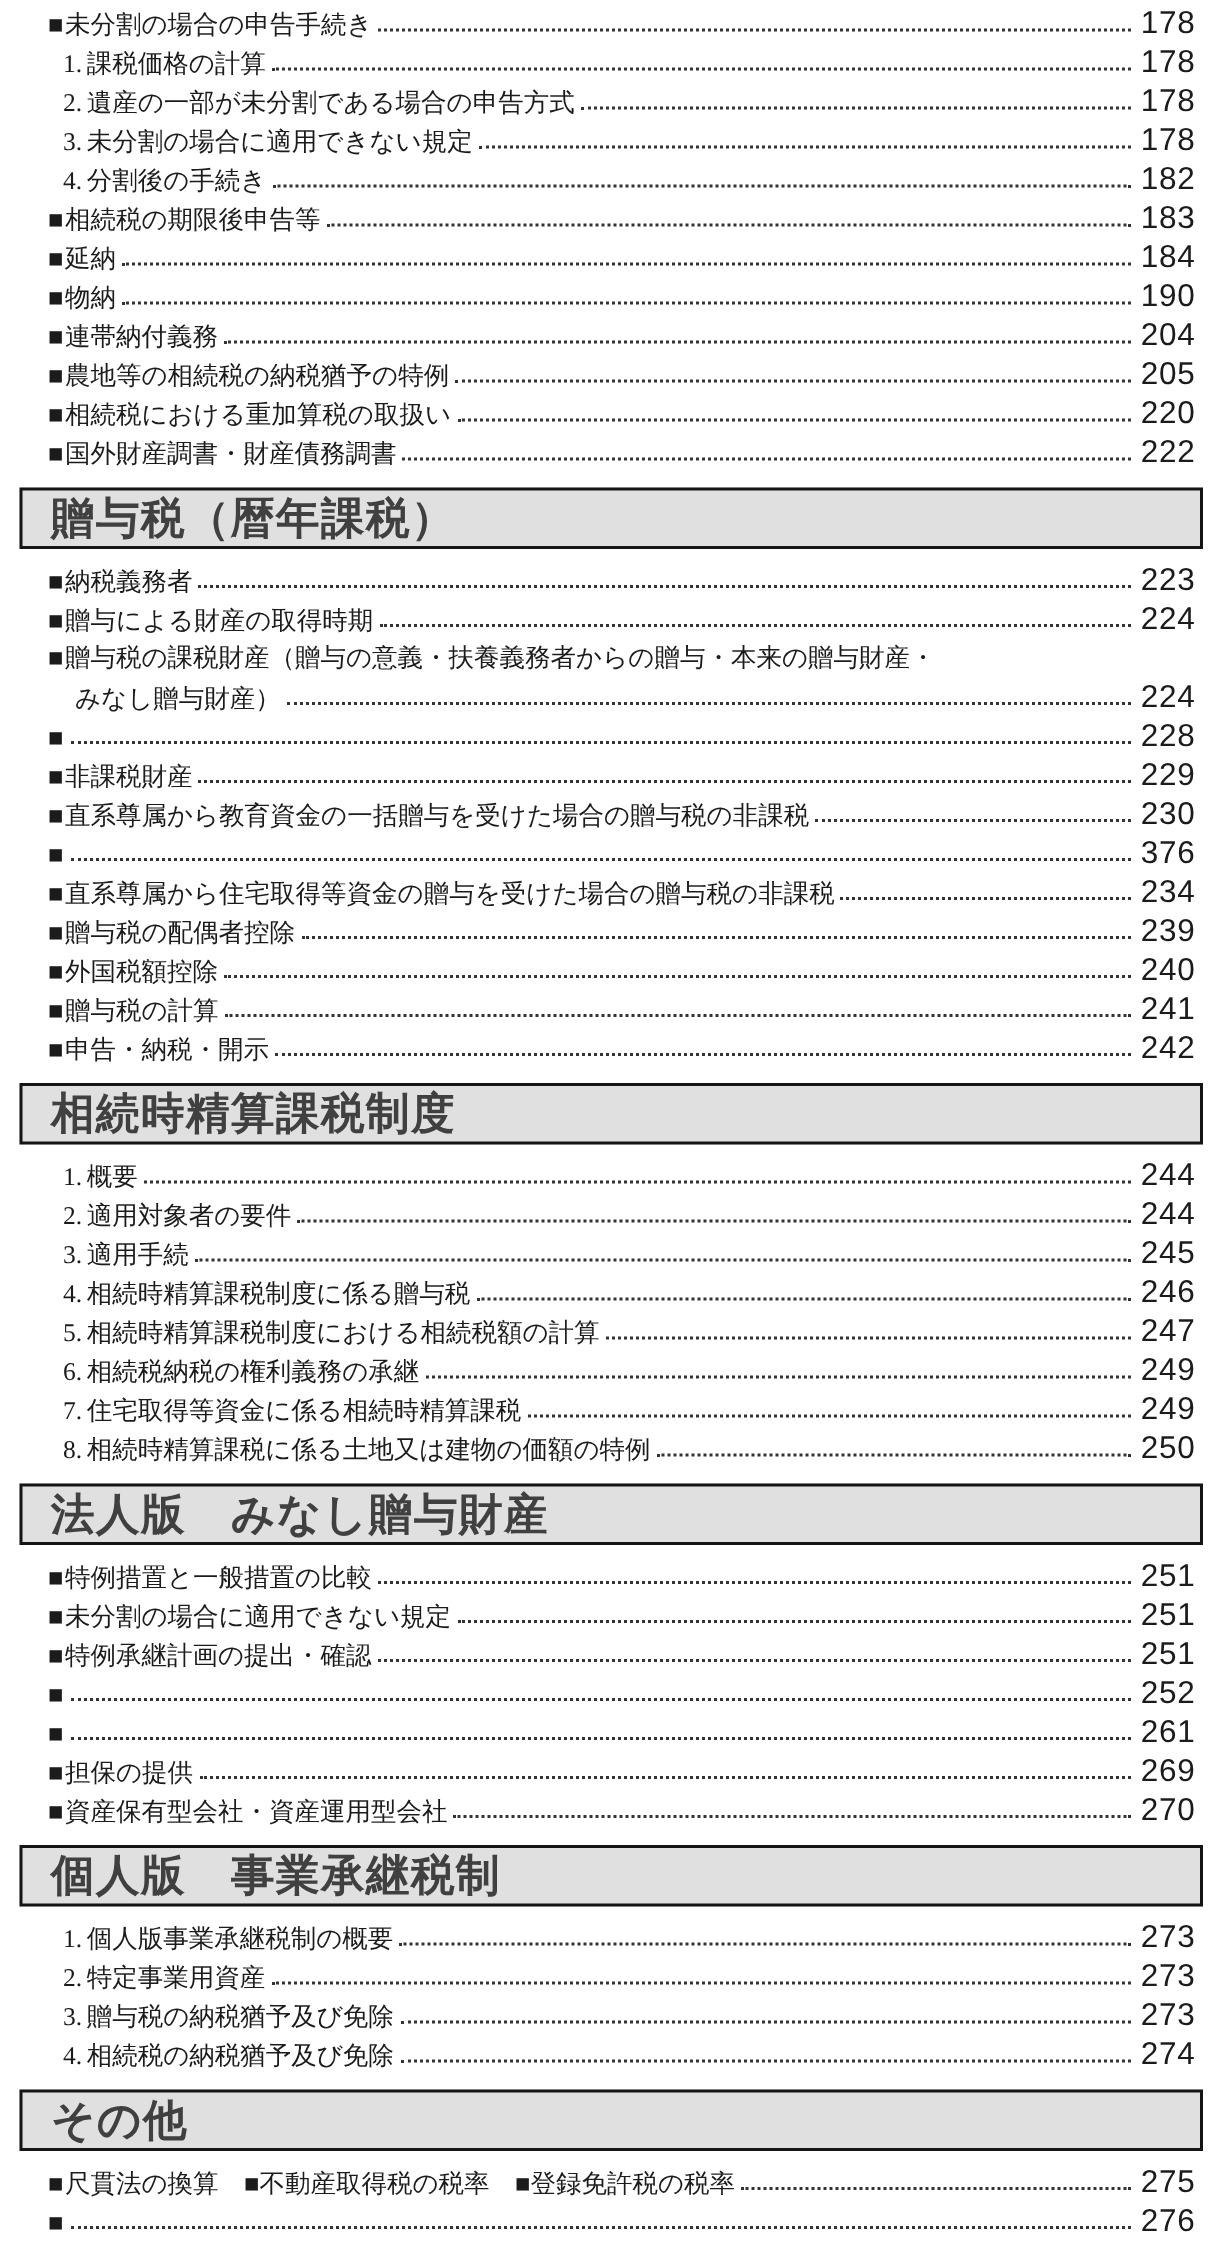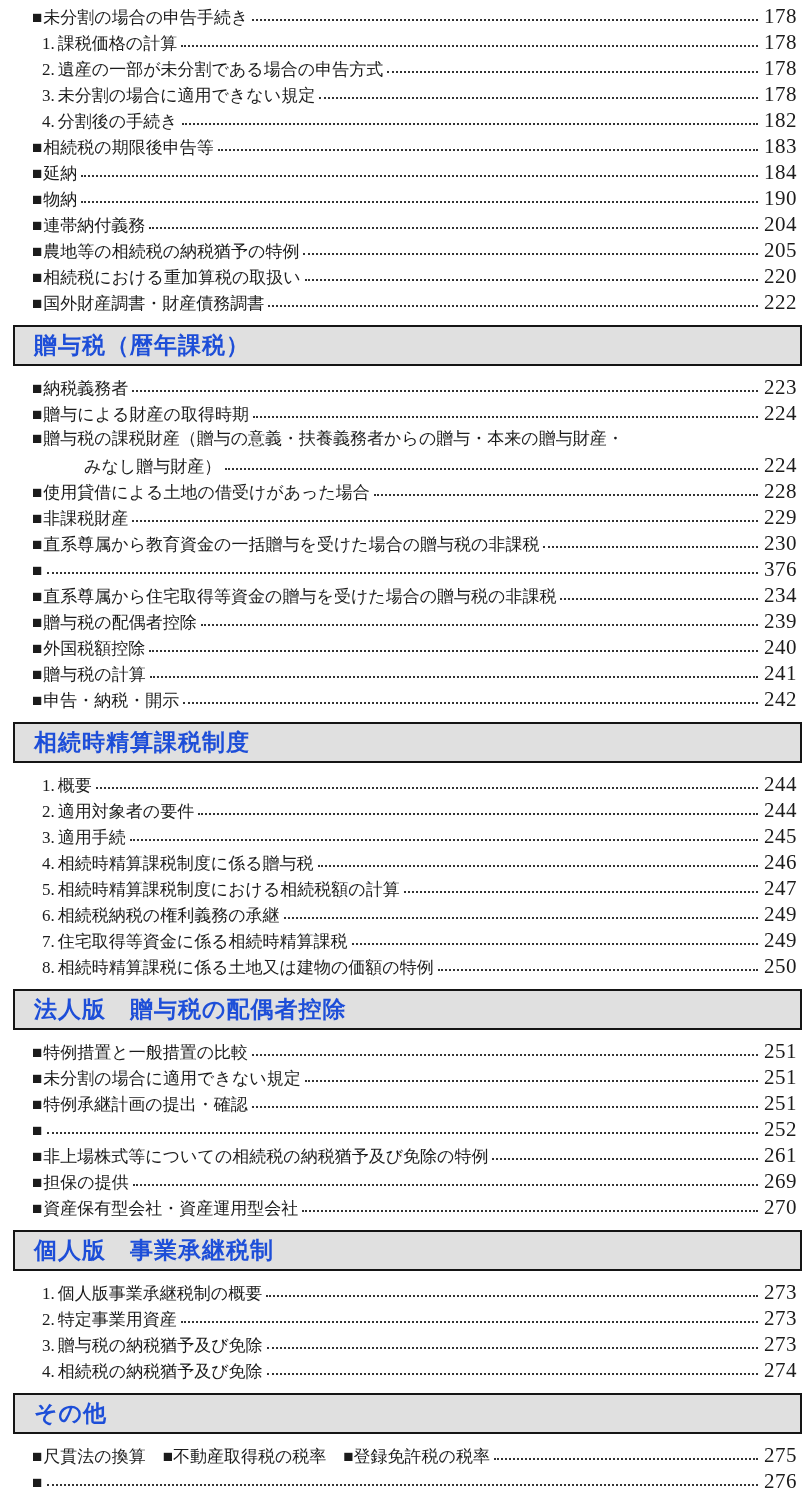--- a/index.html
+++ b/index.html
@@ -26,21 +26,21 @@
     line-height: 26px;
     font-family: "Liberation Serif", "DejaVu Serif", serif;
     font-size: 17px;
     color: #1b1b1b;
     padding-left: 32px;
     padding-right: 14px;
     overflow: hidden;
     white-space: nowrap;
   }
   .row.indent-number { padding-left: 42px; }
-  .row.indent-wrap   { padding-left: 36px; margin-left: 48px; }
+  .row.indent-wrap   { padding-left: 50px; }
   .marker { flex: none; }
   .marker.sq  { margin-right: 1px; }
   .marker.num { margin-right: 3px; }
   .label {
     flex: none;
     white-space: nowrap;
   }
   .leader {
     flex: 1 1 auto;
     min-width: 6px;
@@ -51,40 +51,40 @@
   .leader::after {
     content: "";
     position: absolute;
     left: 0;
     right: 0;
     top: 61%;
     border-top: 2px dotted #333333;
   }
   .page-num {
     flex: none;
-    font-family: Liberation Serif, serif;
+    font-family: Liberation Sans, sans-serif;
     font-size: 21px;
     letter-spacing: 0.5px;
     color: #1b1b1b;
   }
   
   .sec-header {
     box-sizing: border-box;
     margin: 10px 9px 8px 13px;
     height: 41px;
     border: 2px solid #151515;
     background: #e0e0e0;
     display: flex;
     align-items: center;
     padding-left: 19px;
     font-family: "Liberation Sans", "DejaVu Sans", sans-serif;
     font-weight: 700;
-    font-size: 23px;
+    font-size: 29px;
     letter-spacing: 1px;
-    color: #1d4ed8;
+    color: #404040;
     white-space: nowrap;
     overflow: hidden;
   }
   .sec-items { }
 </style>
 </head>
 <body>
 
 <div class="page">
     <div class="sec-items">
@@ -181,21 +181,20 @@
         <span class="marker sq">■</span>
         <span class="label">贈与税の課税財産（贈与の意義・扶養義務者からの贈与・本来の贈与財産・</span>
       </div>
       <div class="row indent-wrap">
         <span class="label">みなし贈与財産）</span>
         <span class="leader"></span>
         <span class="page-num">224</span>
       </div>
       <div class="row indent-bullet">
         <span class="marker sq">■</span>
-        <span class="label">使用貸借による土地の借受けがあった場合</span>
         <span class="leader"></span>
         <span class="page-num">228</span>
       </div>
       <div class="row indent-bullet">
         <span class="marker sq">■</span>
         <span class="label">非課税財産</span>
         <span class="leader"></span>
         <span class="page-num">229</span>
       </div>
       <div class="row indent-bullet">
@@ -287,21 +286,21 @@
         <span class="page-num">249</span>
       </div>
       <div class="row indent-number">
         <span class="marker num">8.</span>
         <span class="label">相続時精算課税に係る土地又は建物の価額の特例</span>
         <span class="leader"></span>
         <span class="page-num">250</span>
       </div>
     </div>
     <div class="sec-header">
-      <span>法人版　贈与税の配偶者控除</span>
+      <span>法人版　みなし贈与財産</span>
     </div>
     <div class="sec-items">
       <div class="row indent-bullet">
         <span class="marker sq">■</span>
         <span class="label">特例措置と一般措置の比較</span>
         <span class="leader"></span>
         <span class="page-num">251</span>
       </div>
       <div class="row indent-bullet">
         <span class="marker sq">■</span>
@@ -315,21 +314,20 @@
         <span class="leader"></span>
         <span class="page-num">251</span>
       </div>
       <div class="row indent-bullet">
         <span class="marker sq">■</span>
         <span class="leader"></span>
         <span class="page-num">252</span>
       </div>
       <div class="row indent-bullet">
         <span class="marker sq">■</span>
-        <span class="label">非上場株式等についての相続税の納税猶予及び免除の特例</span>
         <span class="leader"></span>
         <span class="page-num">261</span>
       </div>
       <div class="row indent-bullet">
         <span class="marker sq">■</span>
         <span class="label">担保の提供</span>
         <span class="leader"></span>
         <span class="page-num">269</span>
       </div>
       <div class="row indent-bullet">

